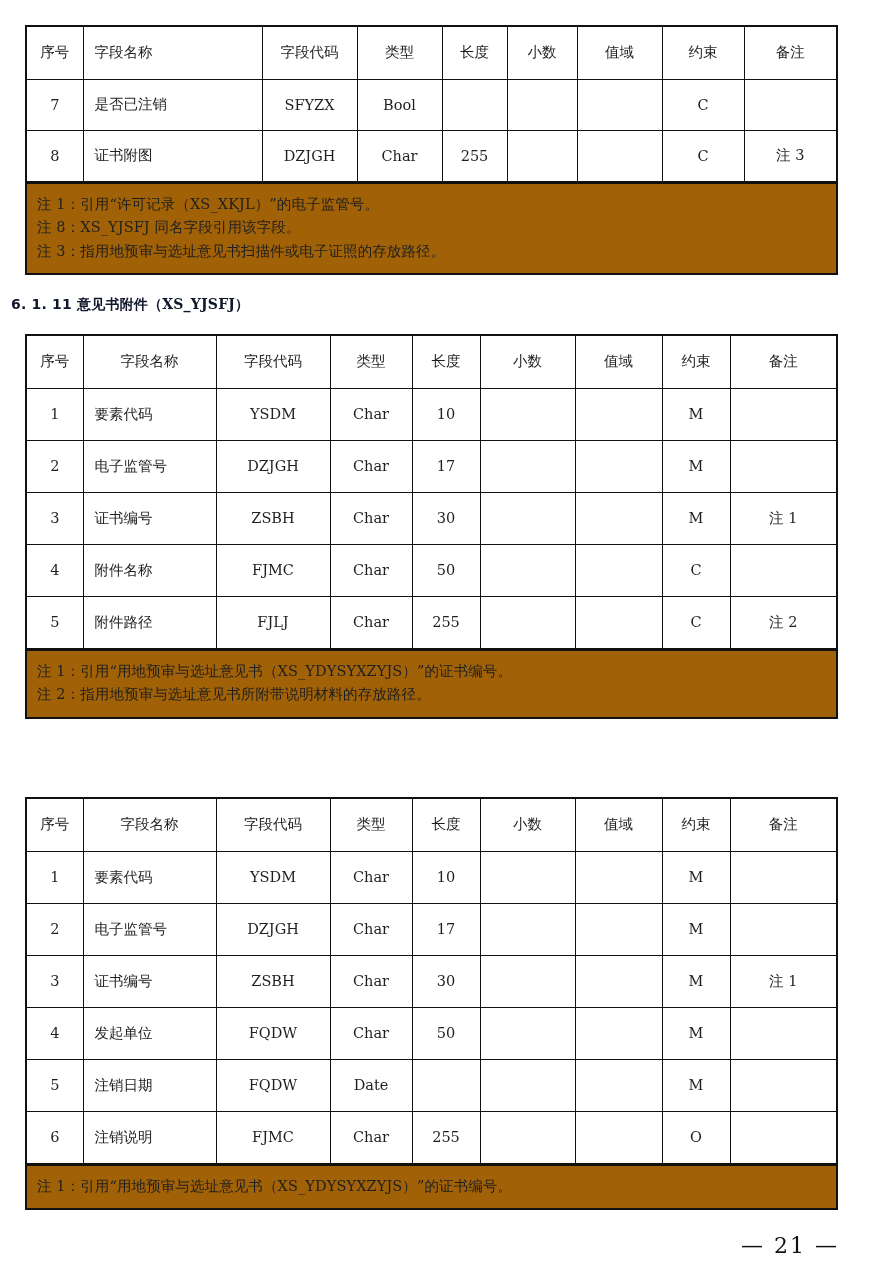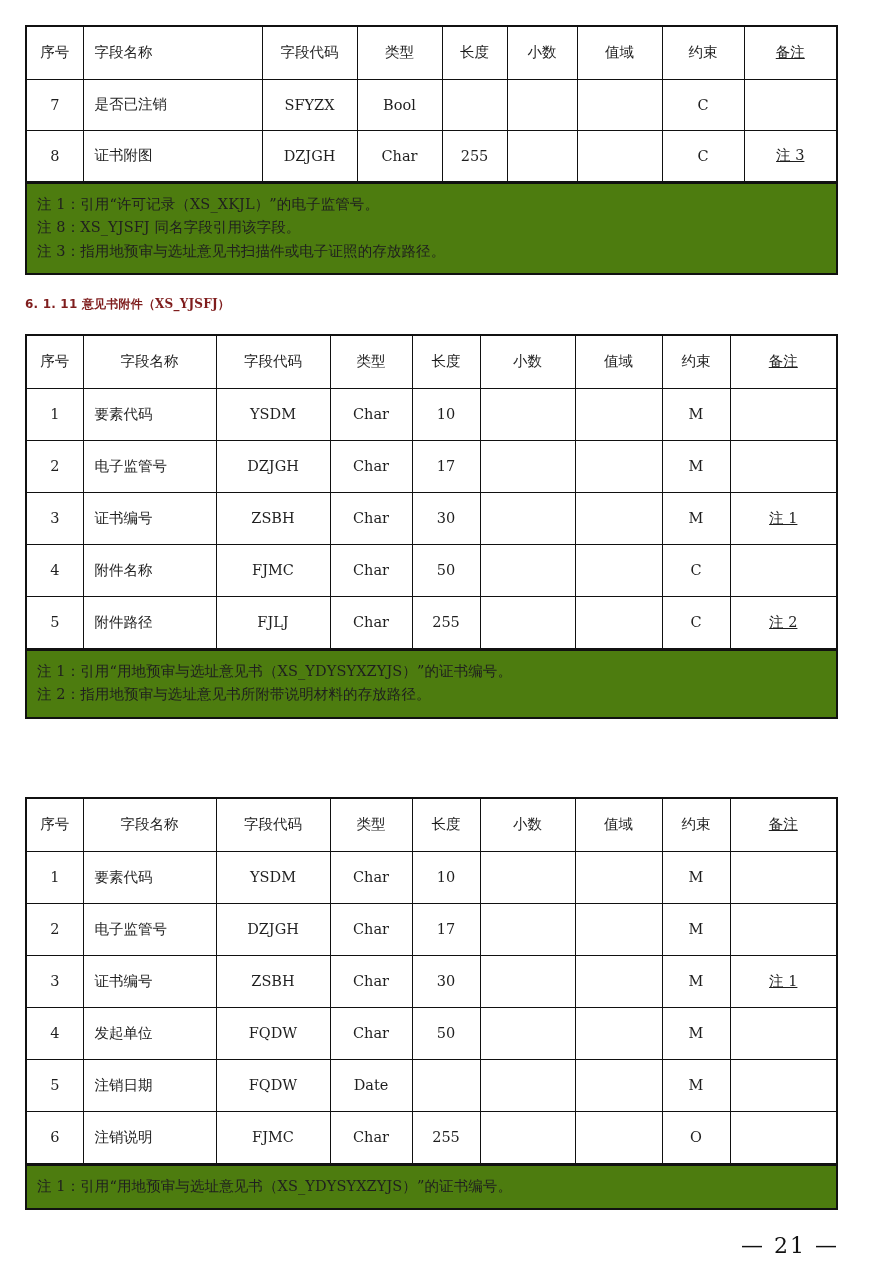--- a/index.html
+++ b/index.html
@@ -54,46 +54,46 @@
   table.dt td.name-left {
     text-align: left;
     padding-left: 11px;
   }
   table.dt td.head-left {
     text-align: left;
     padding-left: 11px;
   }
   
   table.dt tr td:first-child { border-left: none; }
-  table.dt tr td:last-child  { border-right: none; text-decoration: underline; }
+  table.dt tr td:last-child  { border-right: none; }
   table.dt tr:first-child td { border-top: none; }
 
   
   .notes {
     border-top: 2px solid #111111;
     padding: 9px 0 10px 10px;
-    background: #4d7c0f;
+    background: #a16207;
   }
   .note-line {
     font-size: 14.5px;
     line-height: 1.0;
     padding: 4px 0 5px 0;
     color: #1f1f1f;
     white-space: nowrap;
     letter-spacing: 0.1px;
   }
 
   
   .sec-heading {
     position: absolute;
-    left: 25px;
+    left: 11px;
     font-family: "DejaVu Sans", "Liberation Sans", sans-serif;
     font-weight: bold;
-    font-size: 12px;
-    color: #7f1d1d;
+    font-size: 14px;
+    color: #0f172a;
     white-space: nowrap;
     letter-spacing: 0.2px;
   }
   .sec-heading .code {
     font-family: "DejaVu Serif", "Liberation Serif", serif;
     font-weight: bold;
   }
 
   
   .page-number {

